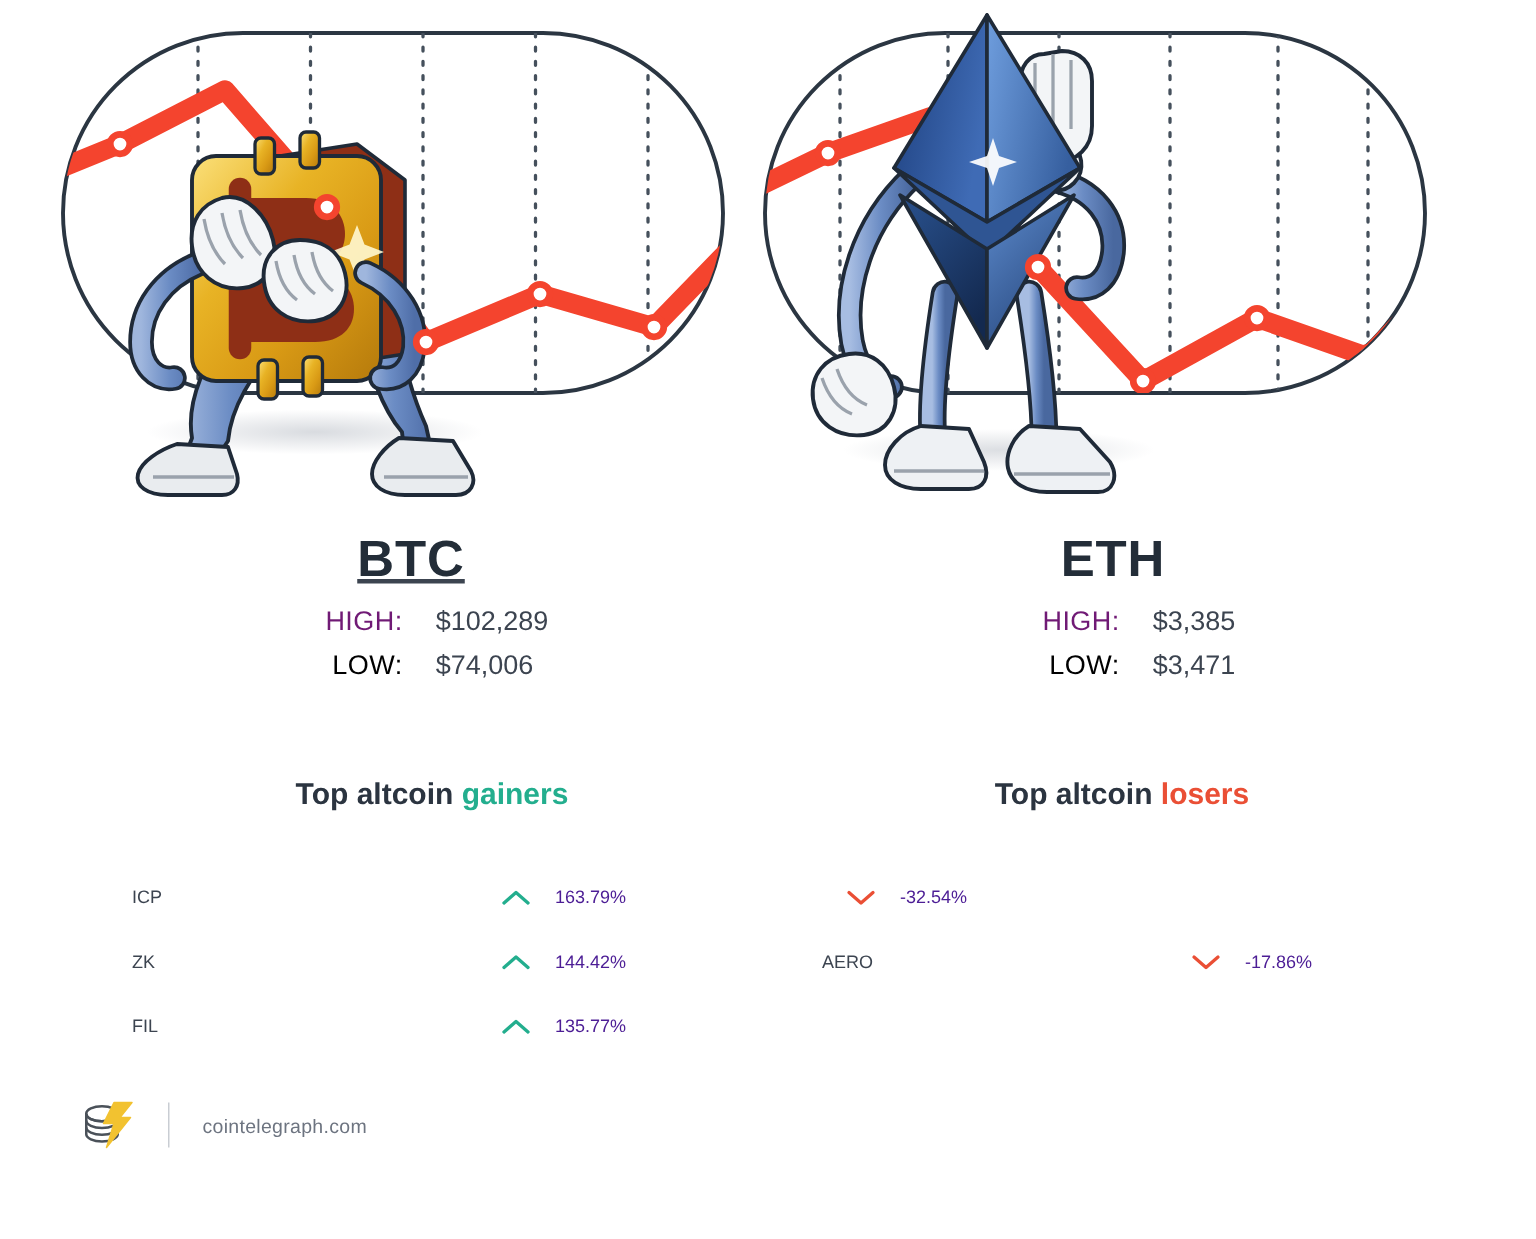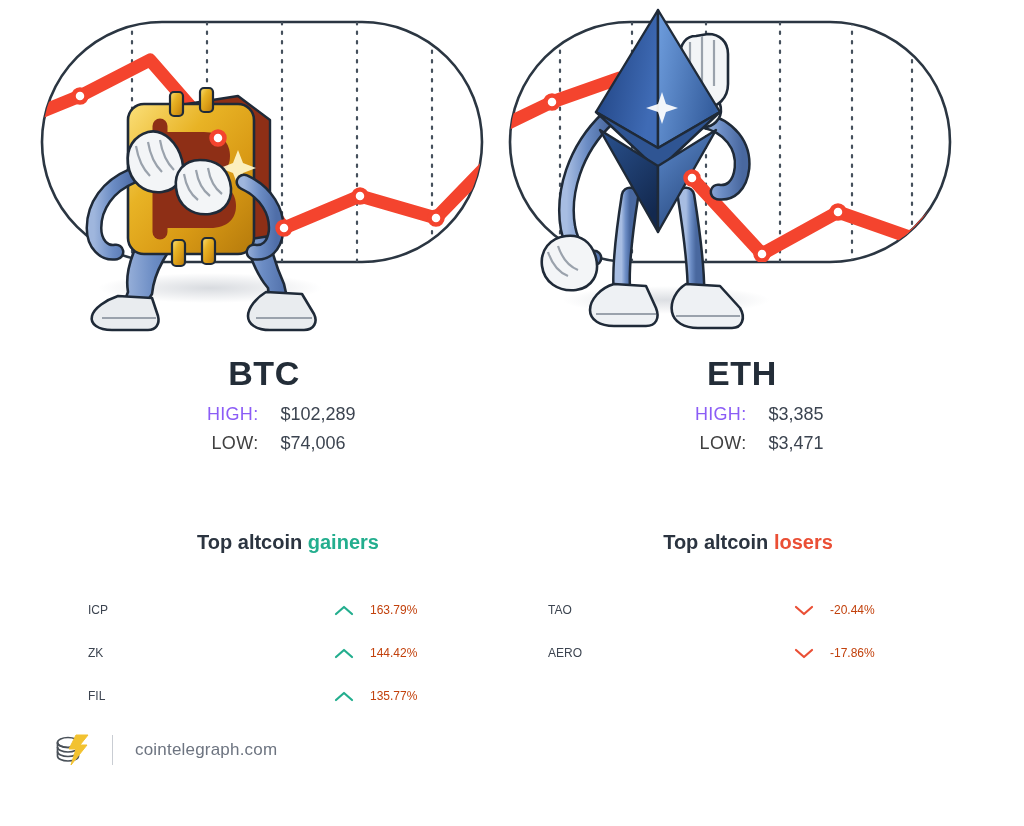--- a/index.html
+++ b/index.html
@@ -58,21 +58,21 @@
     left: 0;
     width: 1024px;
     height: 130px;
   }
   .coin-summary {
     position: absolute;
     top: 0;
     width: 460px;
     text-align: center;
   }
-  .coin-summary.btc { left: 34px; }
+  .coin-summary.btc { left: 44px; text-decoration: underline; }
   .coin-summary.eth { left: 512px; }
 
   .coin-title {
     font-size: 34px;
     font-weight: 700;
     letter-spacing: 0.6px;
     color: #232d38;
     margin: 0 0 14px 0;
     line-height: 1;
   }
@@ -86,39 +86,39 @@
     align-items: baseline;
     height: 29px;
     font-size: 18px;
   }
   .hl-label {
     width: 86px;
     text-align: right;
     font-weight: 400;
     letter-spacing: 0.3px;
   }
-  .hl-label.high { color: #8b5cf6; }
-  .hl-label.low  { color: #404040; }
+  .hl-label.high { color: #701a75; }
+  .hl-label.low  { color: #000000; }
   .hl-value {
     padding-left: 22px;
     color: #3c4450;
     font-weight: 400;
   }
 
   
   .alt-row {
     position: absolute;
     top: 520px;
     left: 0;
     width: 1024px;
     height: 180px;
   }
   .alt-block {
     position: absolute;
-    top: 12px;
+    top: 0;
     width: 400px;
   }
   .alt-block.gainers { left: 88px; }
   .alt-block.losers  { left: 548px; }
 
   .alt-heading {
     text-align: center;
     font-size: 20px;
     font-weight: 700;
     color: #2b3440;
@@ -140,41 +140,41 @@
     color: #3c4450;
   }
   .alt-arrow {
     flex: 0 0 52px;
     display: flex;
     justify-content: center;
     align-items: center;
   }
   .alt-pct {
     flex: 1 1 auto;
-    color: #c2410c;
+    color: #4c1d95;
   }
 
   
   .footer {
     position: absolute;
     left: 52px;
     top: 728px;
     display: flex;
     align-items: center;
     height: 44px;
   }
   .footer-logo { width: 40px; height: 36px; display: block; }
   .footer-divider {
     width: 1px;
     height: 30px;
     background: #c9cdd3;
     margin: 0 22px 0 20px;
   }
   .footer-url {
-    font-size: 17px;
+    font-size: 13px;
     color: #6d7480;
     letter-spacing: 0.2px;
   }
 </style>
 </head>
 <body>
 
 <div class="page">
 
   <div class="charts-row">
@@ -460,27 +460,26 @@
         </li>
       </ul>
     </div>
 
     <div class="alt-block losers">
       <h3 class="alt-heading">
         <span>Top altcoin </span><span class="accent-down">losers</span>
       </h3>
       <ul class="alt-list">
         <li class="alt-item">
-          <span class="alt-ticker">TAO</span>
           <span class="alt-arrow">
             <svg width="20" height="13" viewBox="0 0 20 13">
               <polyline points="2,3 10,10 18,3" fill="none" stroke="#ea4f35" stroke-width="2.2" stroke-linecap="round" stroke-linejoin="round"></polyline>
             </svg>
           </span>
-          <span class="alt-pct">-20.44%</span>
+          <span class="alt-pct">-32.54%</span>
         </li>
         <li class="alt-item">
           <span class="alt-ticker">AERO</span>
           <span class="alt-arrow">
             <svg width="20" height="13" viewBox="0 0 20 13">
               <polyline points="2,3 10,10 18,3" fill="none" stroke="#ea4f35" stroke-width="2.2" stroke-linecap="round" stroke-linejoin="round"></polyline>
             </svg>
           </span>
           <span class="alt-pct">-17.86%</span>
         </li>

